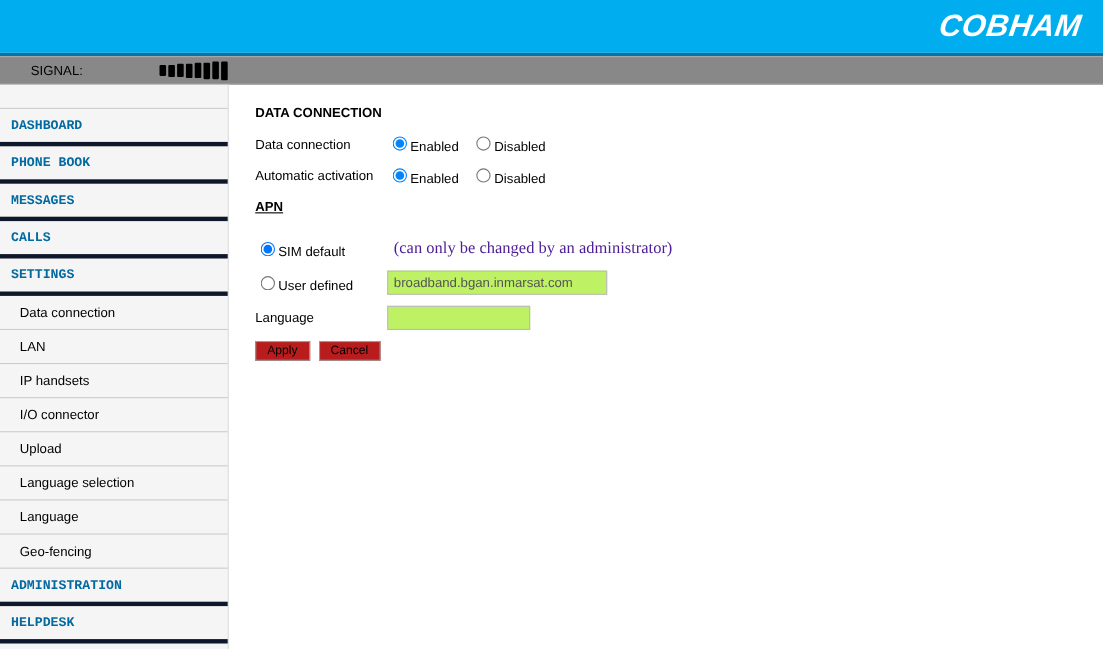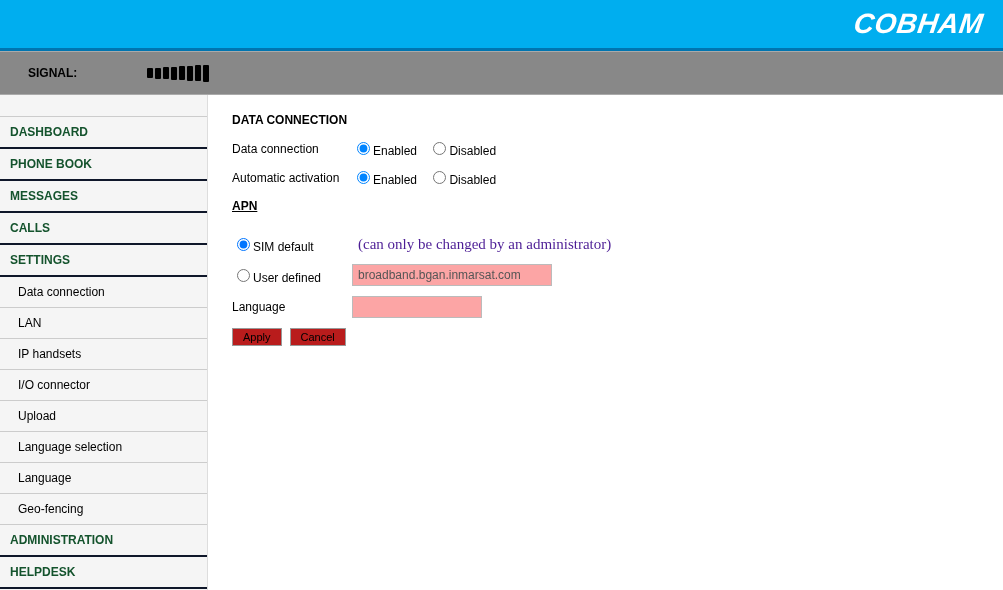--- a/index.html
+++ b/index.html
@@ -27,26 +27,26 @@
     font-size: 28px;
     letter-spacing: 0.5px;
     transform: skewX(-8deg);
   }
   .banner-divider {
     height: 3px;
     background: #0075b0;
   }
   .signal-bar {
     background: #888;
-    height: 44px;
+    height: 26px;
     display: flex;
     align-items: center;
     padding-left: 28px;
     color: #000;
-    font-weight: bold;
+    font-weight: normal;
     font-size: 12px;
     border-top: 1px solid #aaa;
     border-bottom: 1px solid #aaa;
   }
   .signal-label { margin-right: 70px; }
   .signal-bars { display: flex; align-items: center; gap: 2px; }
   .signal-bars span {
     display: inline-block;
     width: 6px;
     background: #000;
@@ -71,23 +71,24 @@
     padding-top: 8px;
   }
   .sidebar-spacer {
     height: 14px;
     border-bottom: 1px solid #ccc;
   }
   .nav-item {
     padding: 8px 6px 8px 10px;
     font-weight: bold;
     font-size: 12px;
-    border-bottom: 2px solid #0f172a;
+    border-bottom: 4px solid #0f172a;
     cursor: pointer;
-    color:#14532d;
+    color:#0369a1;
+    font-family:Liberation Mono, monospace;
   }
   .nav-sub {
     padding: 8px 6px 8px 18px;
     font-weight: normal;
     font-size: 12px;
     border-bottom: 1px solid #ccc;
     cursor: pointer;
     color:#000;
   }
   .content {
@@ -120,21 +121,21 @@
     font-size: 15px;
     color:#4c1d95;
     margin-left:6px;
   }
   .text-input {
     border: 1px solid #bbb;
     padding: 3px 5px;
     font-size: 12px;
     width: 200px;
     color:#555;
-    background:#fca5a5;
+    background:#bef264;
   }
   .btn {
     border: 1px solid #999;
     background: #b91c1c;
     font-size: 11px;
     padding: 2px 10px;
     cursor: pointer;
   }
   .btn + .btn { margin-left: 8px; }
   .apn-title {

